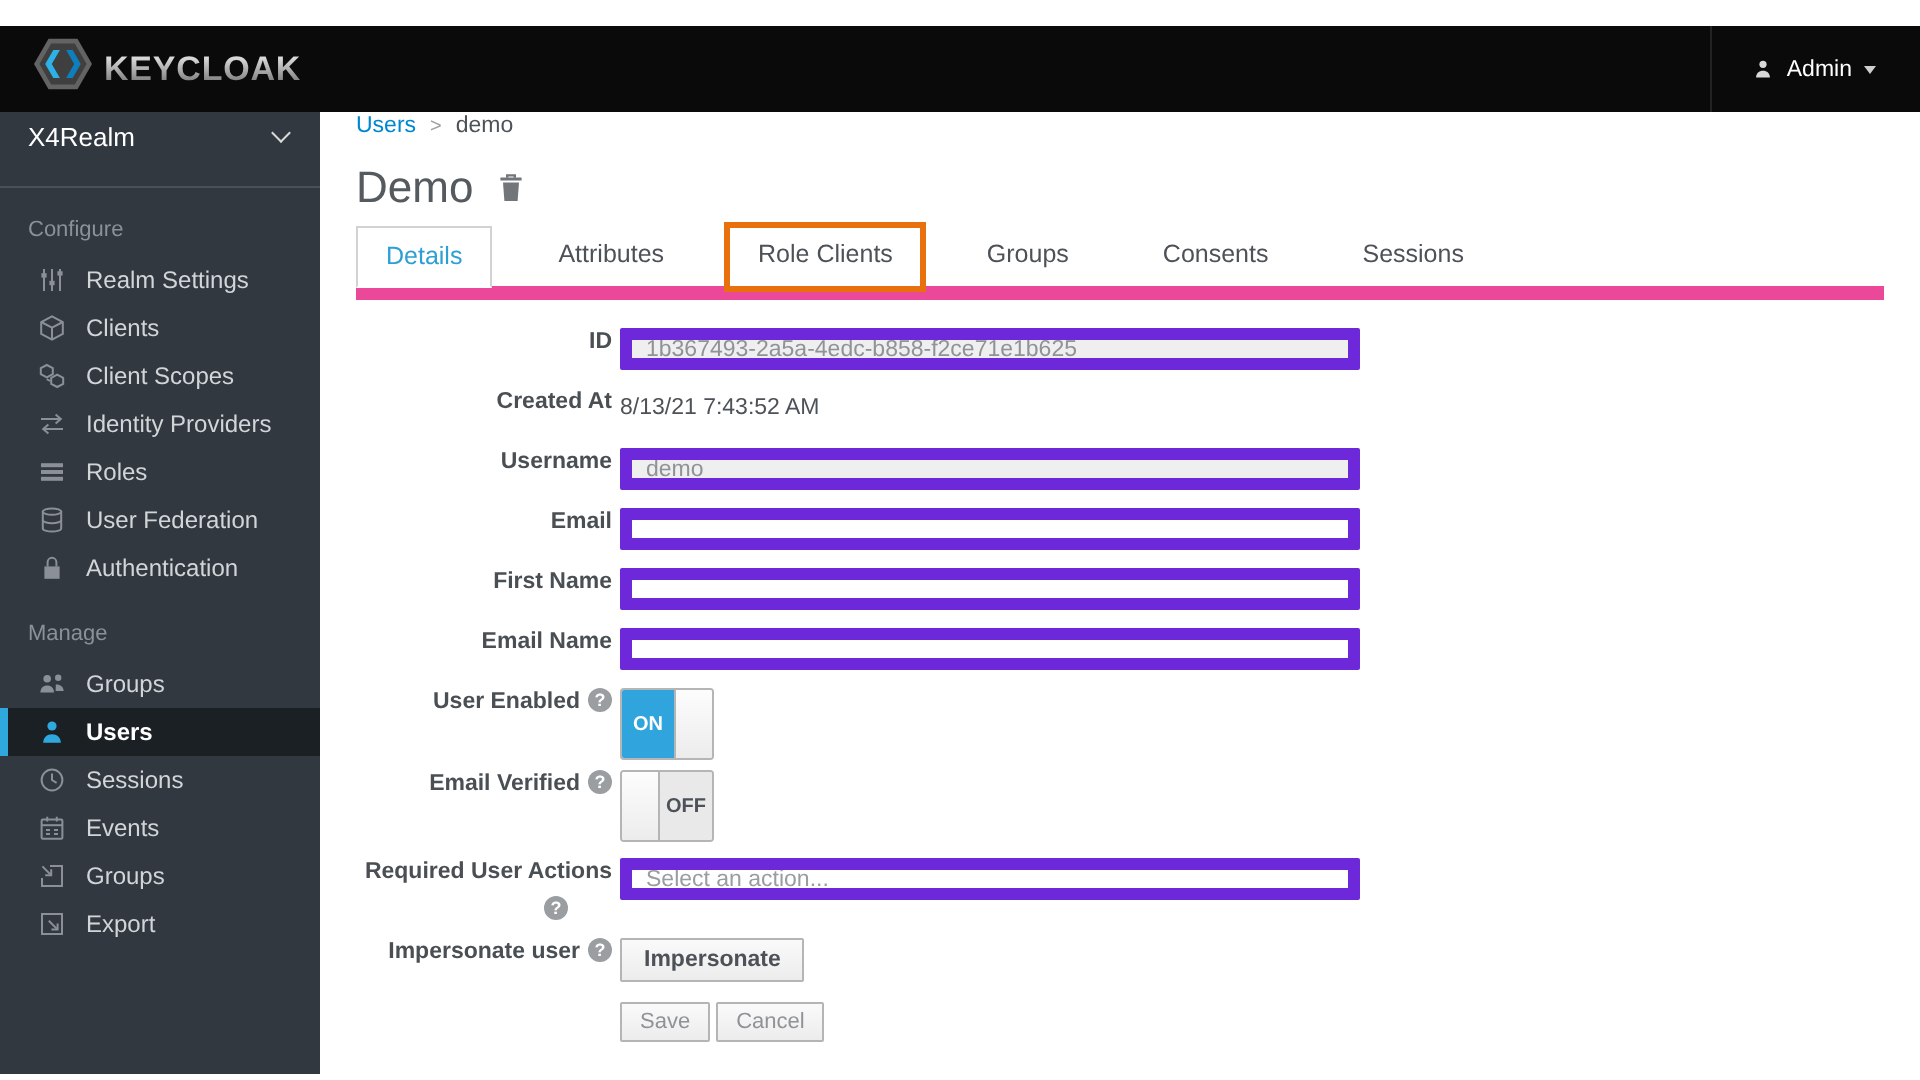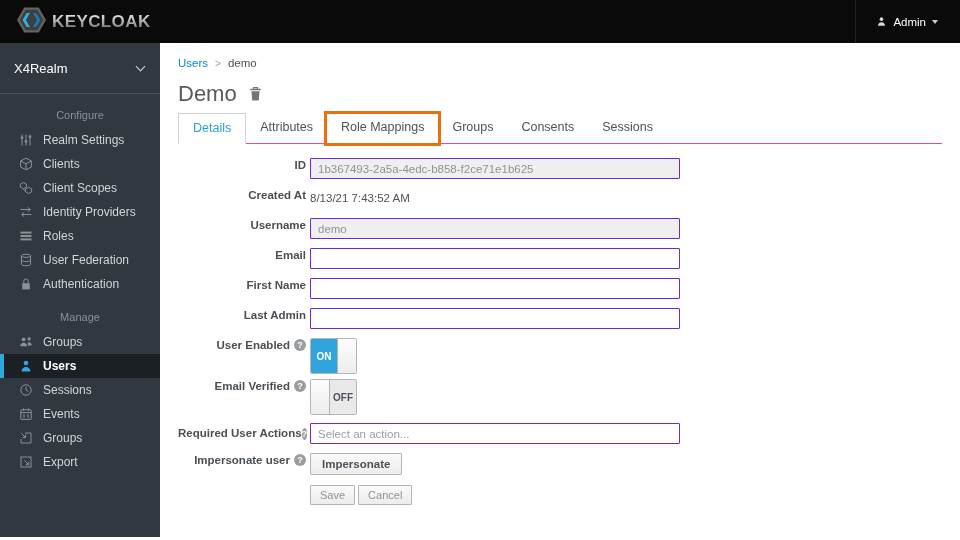--- a/index.html
+++ b/index.html
@@ -1,74 +1,74 @@
 <!DOCTYPE html>
 <html><head>
 <meta charset="utf-8">
 <style>
   * { margin:0; padding:0; box-sizing:border-box; }
   html,body { width:960px; height:540px; overflow:hidden; background:#fff;
     font-family:"Liberation Sans","DejaVu Sans",sans-serif; }
 
   
-  .header { position:absolute; top:0; left:0; width:960px; height:43px; background:#0a0a0a;
+  .header { position:absolute; top:13px; left:0; width:960px; height:43px; background:#0a0a0a;
     display:flex; align-items:center; justify-content:space-between; z-index:5; }
   .brand { display:flex; align-items:center; gap:6px; padding-left:17px; cursor:pointer; }
   .brand-name { font-size:17px; font-weight:bold; letter-spacing:0.4px; color:#a9a9a9;
     background:linear-gradient(180deg,#d9d9d9 20%,#6f6f6f 90%);
     -webkit-background-clip:text; -webkit-text-fill-color:transparent; }
   .usermenu { display:flex; align-items:center; gap:6px; height:43px; padding:0 22px 0 20px;
     border-left:1px solid #232323; color:#e8e8e8; }
   .usermenu .uname { font-size:11.5px; color:#fff; }
   .caret { width:0; height:0; border-left:3.5px solid transparent; border-right:3.5px solid transparent;
     border-top:4px solid #cfcfcf; margin-top:1px; }
 
   
   .sidebar { position:absolute; top:43px; left:0; width:160px; bottom:3px; background:#313840; }
   .realm-sel { height:51px; display:flex; align-items:center; justify-content:space-between;
     padding:0 16px 0 14px; border-bottom:1px solid #4a5058; cursor:pointer; }
   .realm-name { color:#fff; font-size:13px; }
   .chev { width:7px; height:7px; border-right:1.6px solid #d8d8d8; border-bottom:1.6px solid #d8d8d8;
     transform:rotate(45deg); margin-top:-3px; }
-  .sec-label { padding:15px 14px 7px; font-size:11px; color:#8b9199;text-align:center; }
+  .sec-label { padding:15px 14px 7px; font-size:11px; color:#8b9199; }
   .item { height:24px; display:flex; align-items:center; padding-left:14px; gap:10px;
     color:#d2d5d8; font-size:12px; cursor:pointer; border-left:4px solid transparent; }
   .item .ic { width:15px; display:flex; justify-content:center; color:#8a9096; }
   .item.active { background:#1b2025; border-left:4px solid #2ea8dd; color:#fff; font-weight:bold; }
   .item.active .ic { color:#2ea8dd; }
 
   
   .main { position:absolute; top:43px; left:160px; width:800px; height:497px;
     background:#fff; padding:14px 18px; }
   .crumbs { font-size:11.5px; margin-bottom:12px; display:flex; gap:7px; align-items:center; }
   .crumb-link { color:#0088ce; cursor:pointer; }
   .crumb-sep { color:#9da0a3; font-size:10px; }
   .crumb-cur { color:#4d5258; }
   .title-row { display:flex; align-items:center; gap:11px; margin-bottom:6px; }
   .pg-title { font-size:22px; color:#555a5f; font-weight:400; }
   .trash { color:#72767b; cursor:pointer; display:flex; }
 
   
-  .tabs { display:flex; border-bottom:1px solid #ec4899; margin-bottom:14px; }
+  .tabs { display:flex; border-bottom:7px solid #ec4899; margin-bottom:14px;gap:19px; }
   .tab { position:relative; padding:7px 14px 8px; font-size:12.5px; color:#4d5258;
     cursor:pointer; margin-bottom:-1px; }
   .tab.active { background:#fff; border:1px solid #d2d2d2; border-bottom:1px solid #fff;
     color:#2e9fd4; }
   .hlbox { position:absolute; left:-3px; top:-2px; right:-3px; bottom:-2px;
     border:3px solid #e8710d; pointer-events:none; z-index:3; }
 
   
   .row { display:flex; align-items:flex-start; margin-bottom:9px; }
   .row.top { align-items:flex-start; }
   .lbl { width:128px; flex-shrink:0; text-align:right; font-size:11.5px; font-weight:bold;
     color:#4a4f54; line-height:14px; }
-  .lbl-stack { display:flex; flex-direction:row; align-items:flex-end; }
+  .lbl-stack { display:flex; flex-direction:column; align-items:flex-end; }
   .lbl-stack .help { margin:5px 22px 0 0; }
   .ctl { margin-left:4px; display:flex; align-items:center; }
-  input.txt { width:370px; height:21px; border:1px solid #6d28d9; border-radius:1px;
+  input.txt { width:370px; height:21px; border:6px solid #6d28d9; border-radius:1px;
     font-size:11.5px; padding:0 7px; color:#4d5258; background:#fff;
     font-family:"Liberation Sans","DejaVu Sans",sans-serif; }
   input.txt::placeholder { color:#9a9da0; }
   input.txt:disabled { background:#efefef; color:#8f9296; }
   .static-val { font-size:11.5px; color:#4d5258; margin-left:4px; line-height:21px; }
   .help { display:inline-block; width:12px; height:12px; border-radius:50%; background:#9b9ea1;
     color:#fff; font-size:9px; font-weight:bold; text-align:center; line-height:12px;
     margin-left:4px; vertical-align:1px; cursor:pointer; }
 
   
@@ -277,21 +277,21 @@
           <path d="M5.6 2.9V1.7h3.8v1.2" fill="none" stroke="currentColor" stroke-width="1.2"></path>
           <path d="M3.5 5.3h8l-.7 9.2H4.2z" fill="currentColor"></path>
         </svg>
     </span>
   </div>
 
   <div class="tabs">
     <div class="tab active">Details</div>
     <div class="tab">Attributes</div>
     <div class="tab">
-      <span>Role Mappings</span>
+      <span>Role Clients</span>
       <span class="hlbox"></span>
     </div>
     <div class="tab">Groups</div>
     <div class="tab">Consents</div>
     <div class="tab">Sessions</div>
   </div>
 
   <div class="form">
 
     <div class="row">
@@ -321,21 +321,21 @@
     </div>
 
     <div class="row">
       <div class="lbl">First Name</div>
       <div class="ctl">
           <input class="txt" value="" style="">
         </div>
     </div>
 
     <div class="row">
-      <div class="lbl">Last Admin</div>
+      <div class="lbl">Email Name</div>
       <div class="ctl">
           <input class="txt" value="" style="">
         </div>
     </div>
 
     <div class="row toggle-row">
       <div class="lbl"><span>User Enabled</span><span class="help">?</span></div>
       <div class="ctl">
         <div class="switch on">
           <span class="sw-on-lab">ON</span>

